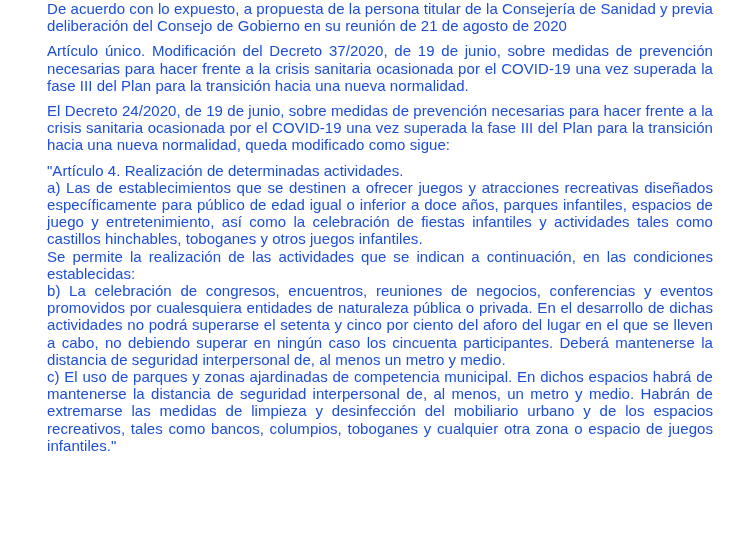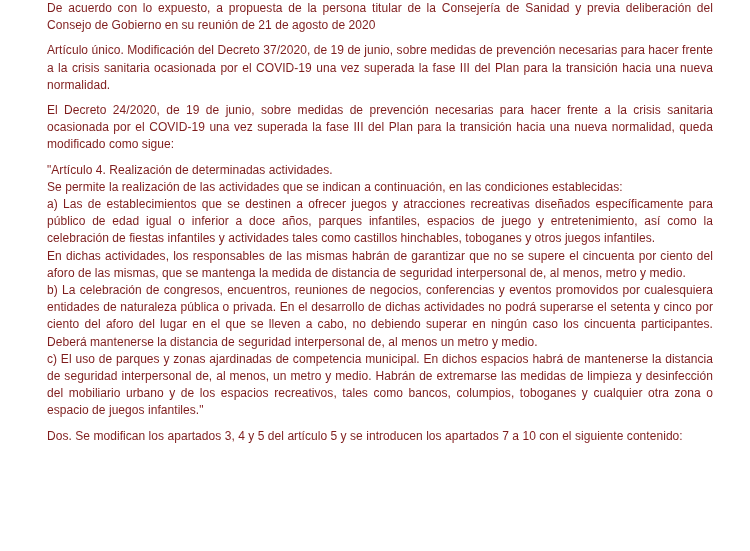--- a/index.html
+++ b/index.html
@@ -15,23 +15,23 @@
   .page {
     width: 750px;
     height: 551px;
     background: #ffffff;
     box-sizing: border-box;
   }
   .doc {
     box-sizing: border-box;
     padding: 0 37px 0 47px;
     font-family: "Liberation Sans", "DejaVu Sans", sans-serif;
-    font-size: 12px;
+    font-size: 15px;
     line-height: 17.2px;
-    color: #7f1d1d;
+    color: #1d4ed8;
     text-align: justify;
     letter-spacing: 0.05px;
   }
   .para {
     margin: 8px 0;
   }
   .doc > :first-child {
     margin-top: 0;
   }
   .quote-block {
@@ -50,23 +50,21 @@
     <p class="para">De acuerdo con lo expuesto, a propuesta de la persona titular de la Consejería de Sanidad y previa deliberación del Consejo de Gobierno en su reunión de 21 de agosto de 2020</p>
 
 
     <p class="para">Artículo único. Modificación del Decreto 37/2020, de 19 de junio, sobre medidas de prevención necesarias para hacer frente a la crisis sanitaria ocasionada por el COVID-19 una vez superada la fase III del Plan para la transición hacia una nueva normalidad.</p>
 
     <p class="para">El Decreto 24/2020, de 19 de junio, sobre medidas de prevención necesarias para hacer frente a la crisis sanitaria ocasionada por el COVID-19 una vez superada la fase III del Plan para la transición hacia una nueva normalidad, queda modificado como sigue:</p>
 
 
     <div class="quote-block">
       <p class="para">"Artículo 4. Realización de determinadas actividades.</p>
+      <p class="para">a) Las de establecimientos que se destinen a ofrecer juegos y atracciones recreativas diseñados específicamente para público de edad igual o inferior a doce años, parques infantiles, espacios de juego y entretenimiento, así como la celebración de fiestas infantiles y actividades tales como castillos hinchables, toboganes y otros juegos infantiles.</p>
       <p class="para">Se permite la realización de las actividades que se indican a continuación, en las condiciones establecidas:</p>
-      <p class="para">a) Las de establecimientos que se destinen a ofrecer juegos y atracciones recreativas diseñados específicamente para público de edad igual o inferior a doce años, parques infantiles, espacios de juego y entretenimiento, así como la celebración de fiestas infantiles y actividades tales como castillos hinchables, toboganes y otros juegos infantiles.</p>
-      <p class="para">En dichas actividades, los responsables de las mismas habrán de garantizar que no se supere el cincuenta por ciento del aforo de las mismas, que se mantenga la medida de distancia de seguridad interpersonal de, al menos, metro y medio.</p>
       <p class="para">b) La celebración de congresos, encuentros, reuniones de negocios, conferencias y eventos promovidos por cualesquiera entidades de naturaleza pública o privada. En el desarrollo de dichas actividades no podrá superarse el setenta y cinco por ciento del aforo del lugar en el que se lleven a cabo, no debiendo superar en ningún caso los cincuenta participantes. Deberá mantenerse la distancia de seguridad interpersonal de, al menos un metro y medio.</p>
       <p class="para">c) El uso de parques y zonas ajardinadas de competencia municipal. En dichos espacios habrá de mantenerse la distancia de seguridad interpersonal de, al menos, un metro y medio. Habrán de extremarse las medidas de limpieza y desinfección del mobiliario urbano y de los espacios recreativos, tales como bancos, columpios, toboganes y cualquier otra zona o espacio de juegos infantiles."</p>
     </div>
 
-    <p class="para">Dos. Se modifican los apartados 3, 4 y 5 del artículo 5 y se introducen los apartados 7 a 10 con el siguiente contenido:</p>
 
   </div>
 </div>
 
 </body></html>

